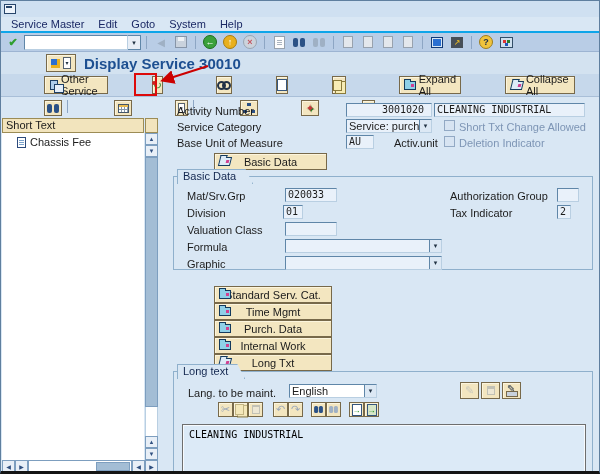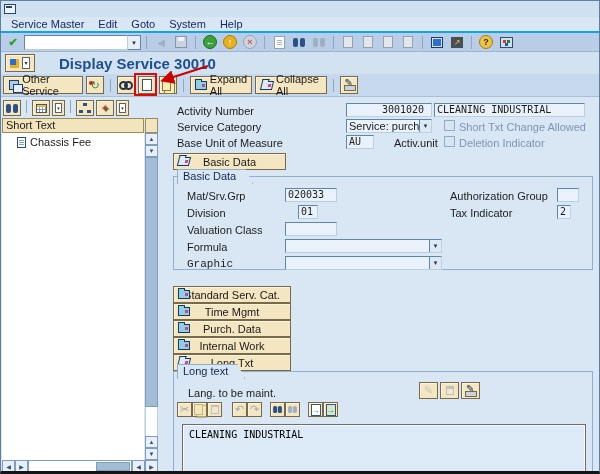--- a/index.html
+++ b/index.html
@@ -35,25 +35,25 @@
   .i-binoc::before{left:1px;} .i-binoc::after{right:1px;}
   .i-binoc.dim::before,.i-binoc.dim::after{background:#9fb0c4;}
   .i-pagenav{width:10px;height:12px;background:#e3e7ec;border:1px solid #98a2ae;}
   .i-session{width:12px;height:11px;background:#2a6fd1;border:1px solid #123a77;box-shadow:inset 0 0 0 1px #d9e7f4;}
   .i-shortcut{width:12px;height:11px;background:#474f58;display:flex;align-items:center;justify-content:center;color:#f7c21f;font-size:8px;}
   .c-help{width:14px;height:14px;border-radius:50%;background:#f0c33c;border:1px solid #9c7d20;color:#20304c;font-size:9px;font-weight:bold;display:flex;align-items:center;justify-content:center;}
   .i-monitor{width:13px;height:11px;background:#cfe0ef;border:1px solid #334e68;position:relative;}
   .i-monitor::after{content:"";position:absolute;left:2px;top:2px;width:3px;height:3px;background:#d33;box-shadow:4px 0 0 #2a7d2a,2px 3px 0 #2255bb;}
   
   .titlerow{height:22px;background:#d3e2f0;display:flex;align-items:center;padding:0 4px;}
-  .btn-tan{background:#f3e6c0;border:1px solid #77694a;box-shadow:inset 1px 1px 0 #fcf5dd;display:flex;align-items:center;justify-content:center;gap:3px;color:#1a1a1a;}
+  .btn-tan{background:#f3e6c0;border:1px solid #77694a;box-shadow:inset 1px 1px 0 #fcf5dd;display:flex;align-items:center;justify-content:center;gap:3px;color:#1a1a1a;margin-left:41px;}
   .layout-btn{width:30px;height:18px;}
   .mini-color{width:9px;height:9px;background:#2a6fd1;box-shadow:inset -3px -3px 0 #e9b01e;}
   .mini-dd{width:8px;height:12px;background:#fff;border:1px solid #55626f;font-size:6px;line-height:10px;text-align:center;color:#234;}
-  .page-title{font-size:15px;font-weight:bold;color:#1d4f91;margin-left:24px;}
+  .page-title{font-size:15px;font-weight:bold;color:#1d4f91;margin-left:8px;}
   
   .appbar{height:23px;background:#c6d8eb;display:flex;align-items:center;padding:0 2px;gap:3px;border-bottom:1px solid #a9bfd8;}
   .app-btn{height:18px;padding:0 5px;font-size:11px;}
   .icon-btn{width:18px;padding:0;}
   .i-other{width:12px;height:10px;background:#aecdec;border:1px solid #1d3f66;position:relative;}
   .i-other::after{content:"";position:absolute;left:3px;top:3px;width:8px;height:7px;background:#e4eefa;border:1px solid #1d3f66;}
   .g-refresh{color:#2a8a2a;font-size:11px;line-height:11px;position:relative;}
   .g-refresh::after{content:"";position:absolute;left:-1px;top:1px;width:4px;height:4px;border-radius:50%;background:#cc2222;}
   .i-glasses{width:14px;height:8px;position:relative;}
   .i-glasses::before,.i-glasses::after{content:"";position:absolute;top:0;width:5px;height:5px;border:2px solid #223246;border-radius:50%;}
@@ -332,26 +332,26 @@
       <span class="btn-tan sec-btn" style="left:0;top:55px;width:113px;">
         <span class="i-fold open"></span>
         <span style="margin:auto;">Basic Data</span>
       </span>
 
       <div class="gbox" style="left:0;top:78px;width:420px;height:94px;">
         <span class="gtab">Basic Data</span>
         <span class="lbl" style="left:13px;top:13px;">Mat/Srv.Grp</span>
         <span class="fld mono" style="left:111px;top:11px;width:52px;">020033</span>
         <span class="lbl" style="left:13px;top:30px;">Division</span>
-        <span class="fld mono" style="left:124px;top:28px;width:20px;">01</span>
+        <span class="fld mono" style="left:109px;top:28px;width:20px;">01</span>
         <span class="lbl" style="left:13px;top:47px;">Valuation Class</span>
         <span class="fld mono" style="left:111px;top:45px;width:52px;"></span>
         <span class="lbl" style="left:13px;top:64px;">Formula</span>
         <span class="fld combo" style="left:111px;top:62px;width:157px;"><span></span><span class="dd">▾</span></span>
-        <span class="lbl" style="left:13px;top:81px;font-family:Liberation Mono, monospace;">Graphic</span>
+        <span class="lbl" style="left:13px;top:81px;">Graphic</span>
         <span class="fld combo" style="left:111px;top:79px;width:157px;"><span></span><span class="dd">▾</span></span>
         <span class="lbl" style="left:276px;top:13px;">Authorization Group</span>
         <span class="fld mono" style="left:383px;top:11px;width:22px;"></span>
         <span class="lbl" style="left:276px;top:30px;">Tax Indicator</span>
         <span class="fld mono" style="left:383px;top:28px;width:14px;">2</span>
       </div>
 
       <span class="btn-tan sec-btn" style="left:0;top:188px;">
         <span class="i-fold"></span>
         <span style="margin:auto;">Standard Serv. Cat.</span>
@@ -369,20 +369,21 @@
         <span style="margin:auto;">Purch. Data</span>
       </span>
       <span class="btn-tan sec-btn" style="left:0;top:256px;">
         <span class="i-fold open"></span>
         <span style="margin:auto;">Long Txt</span>
       </span>
 
       <div class="gbox" style="left:0;top:273px;width:420px;height:104px;border-bottom:none;">
         <span class="gtab">Long text</span>
         <span class="lbl" style="left:14px;top:15px;">Lang. to be maint.</span>
+        <span class="fld combo" style="left:115px;top:12px;width:88px;background:#fff;"><span>English</span><span class="dd">▾</span></span>
         <span class="btn-tan mini-btn" style="left:245px;top:10px;">
             <span class="g-gray dim-ic">✎</span>
           </span>
         <span class="btn-tan mini-btn" style="left:266px;top:10px;">
             <span class="i-trash dim-ic"></span>
           </span>
         <span class="btn-tan mini-btn" style="left:287px;top:10px;">
             <span class="i-handpen">
               <span class="pen">✎</span>
             </span>

